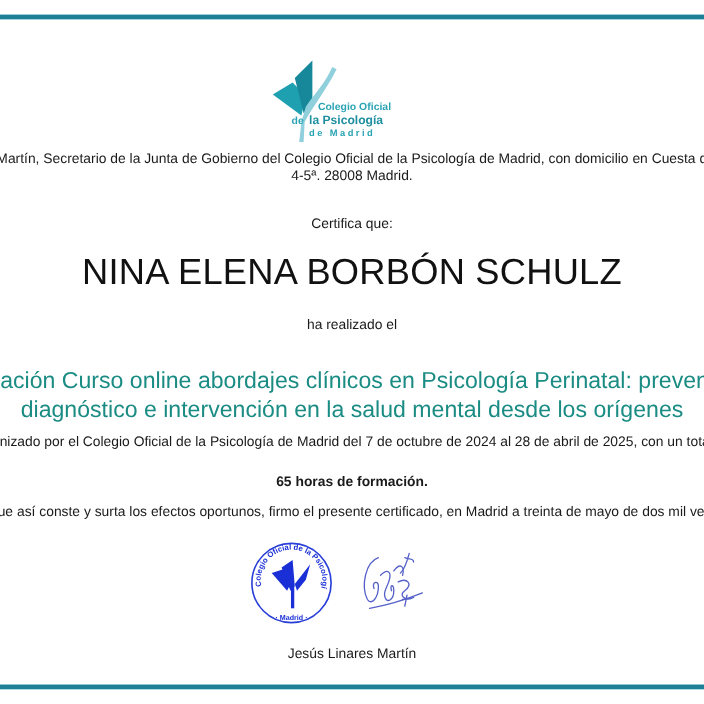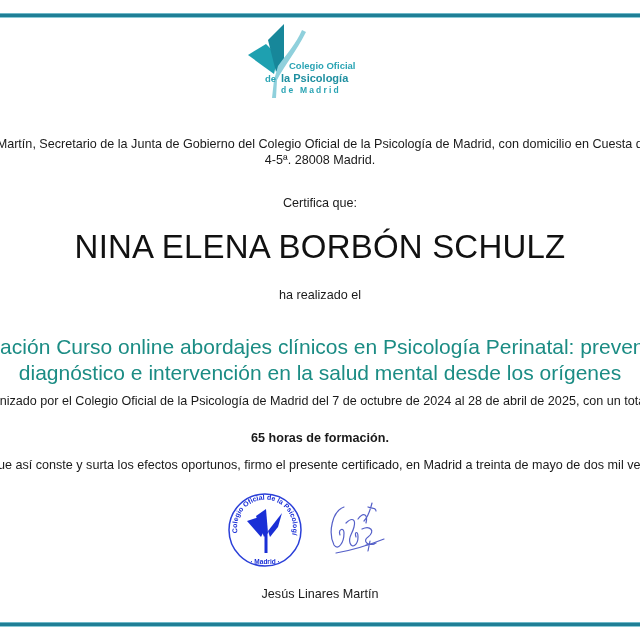--- a/index.html
+++ b/index.html
@@ -8,21 +8,21 @@
       background: #ffffff;
       font-family: "Liberation Sans", sans-serif;
       color: #111;
     }
     .border-line {
       position: absolute; left: 0; width: 640px; height: 5px;
       background: linear-gradient(to bottom, #6fb8c8 0, #6fb8c8 1px, #1f7f96 1px, #1f7f96 4px, #8ccad6 4px, #8ccad6 5px);
     }
     .border-top { top: 13px; }
     .border-bottom { top: 622px; }
-    .logo { position: absolute; left: 244px; top: 22px; width: 125px; height: 76px; }
+    .logo { position: absolute; left: 244px; top: 53px; width: 125px; height: 76px; }
     .row {
       position: absolute; left: -400px; width: 1440px; text-align: center; white-space: nowrap;
     }
     .body-text { font-size: 12.6px; color: #1a1a1a; }
     .name { font-size: 33px; color: #111; letter-spacing: 0.2px; }
     .course { font-size: 21px; color: #1b8c84; }
     .bold { font-weight: bold; }
     .stamp { position: absolute; left: 226px; top: 491px; width: 78px; height: 78px; }
     .signature { position: absolute; left: 322px; top: 497px; width: 66px; height: 64px; }
   </style>

